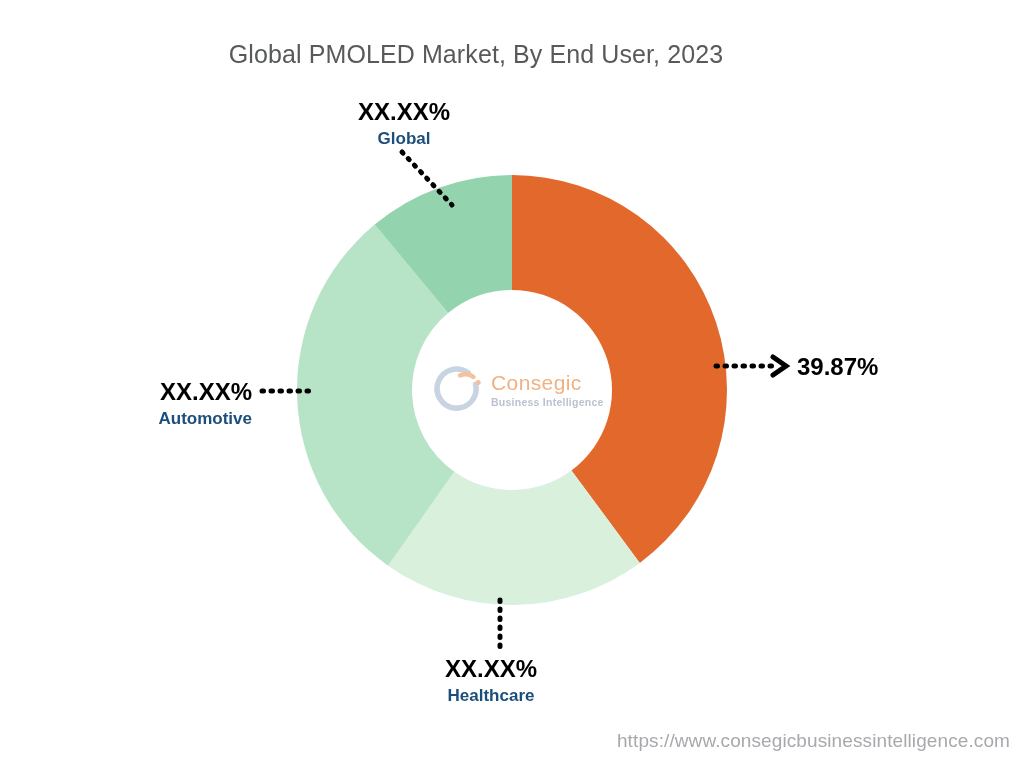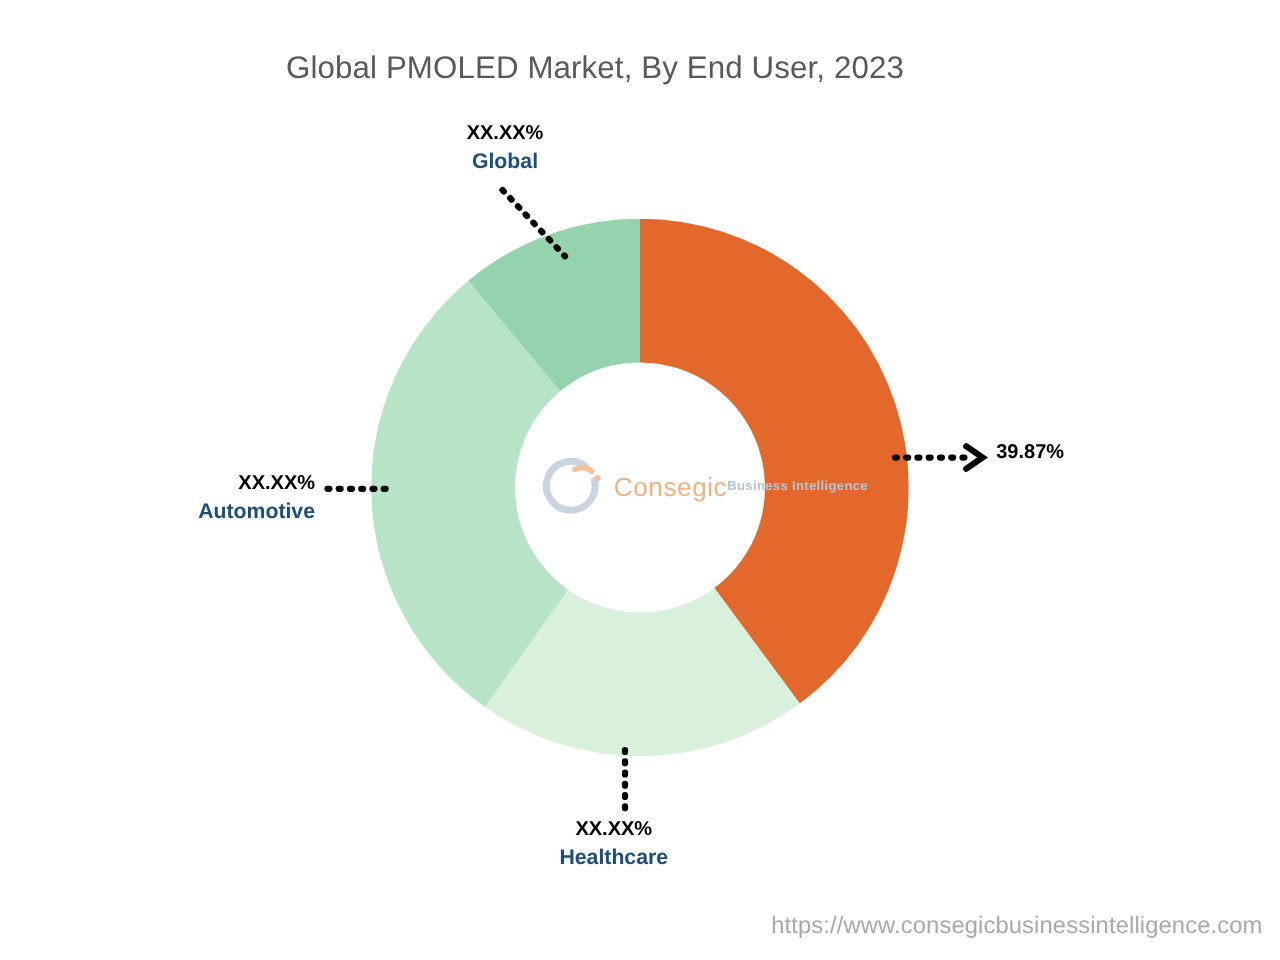--- a/index.html
+++ b/index.html
@@ -58,21 +58,21 @@
   }
   .logo-mark {
     width: 52px;
     height: 52px;
     flex: none;
     position: relative;
     margin-top: 2px;
   }
   .logo-text {
     display: flex;
-    flex-direction: row;
+    flex-direction: column;
     line-height: 1;
     padding-top: 2px;
   }
   .logo-name {
     font-size: 21px;
     color: #f0b183;
     letter-spacing: 0.4px;
     font-weight: 400;
   }
   .logo-tag {
@@ -80,21 +80,21 @@
     color: #b9c3cf;
     letter-spacing: 0.25px;
     margin-top: 4px;
     font-weight: 700;
     white-space: nowrap;
   }
 
   
   .callout { position: absolute; }
   .callout .pct {
-    font-size: 16px;
+    font-size: 24px;
     font-weight: bold;
     color: #000000;
     white-space: nowrap;
     line-height: 1.15;
   }
   .callout .cat {
     font-size: 17px;
     font-weight: bold;
     white-space: nowrap;
     line-height: 1.15;

